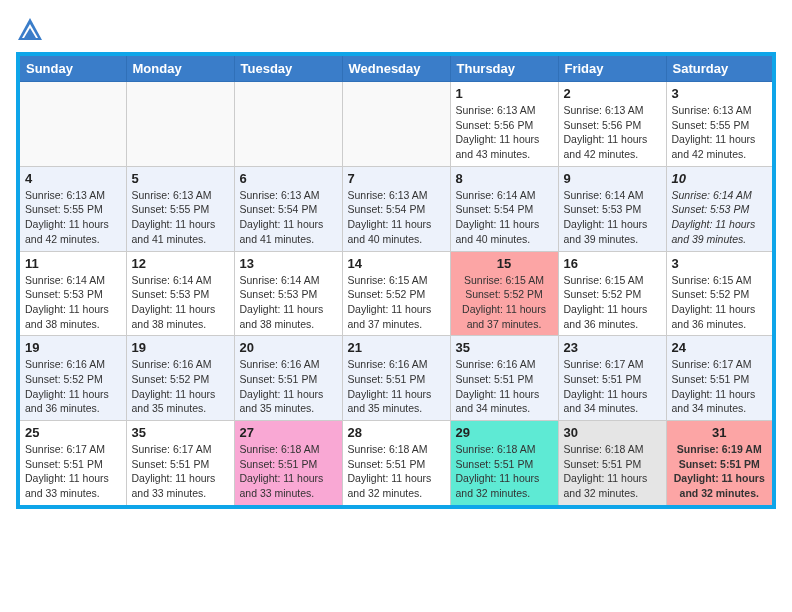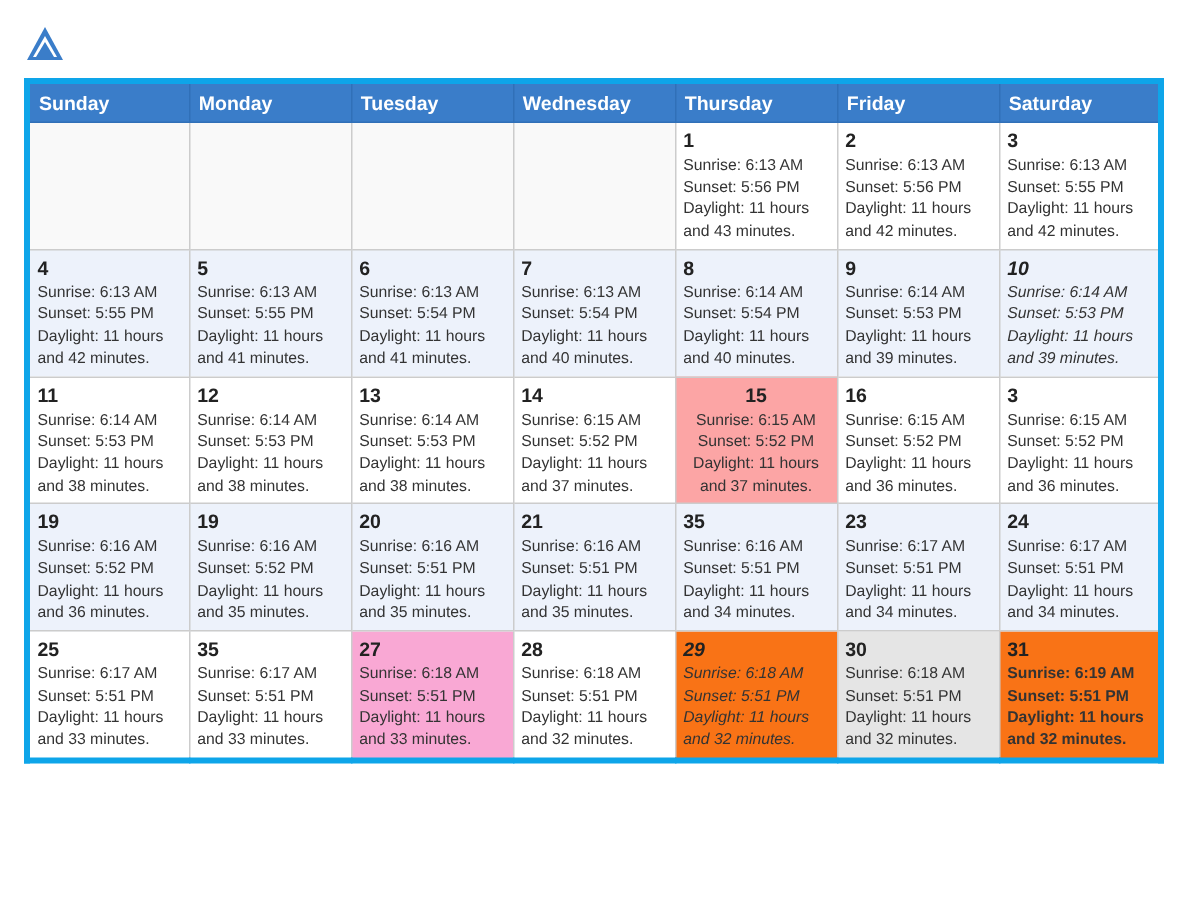--- a/index.html
+++ b/index.html
@@ -298,33 +298,33 @@
           <div class="day-info" style="white-space: pre-line;">Sunrise: 6:18 AM
 Sunset: 5:51 PM
 Daylight: 11 hours and 33 minutes.</div>
         </td>
         <td style="background: rgb(255, 255, 255);">
           <div class="day-number">28</div>
           <div class="day-info" style="white-space: pre-line;">Sunrise: 6:18 AM
 Sunset: 5:51 PM
 Daylight: 11 hours and 32 minutes.</div>
         </td>
-        <td style="background: #f97316; font-style: italic;">
+        <td style="background: #5eead4;">
           <div class="day-number">29</div>
           <div class="day-info" style="white-space: pre-line;">Sunrise: 6:18 AM
 Sunset: 5:51 PM
 Daylight: 11 hours and 32 minutes.</div>
         </td>
         <td style="background: #e5e5e5;">
           <div class="day-number">30</div>
           <div class="day-info" style="white-space: pre-line;">Sunrise: 6:18 AM
 Sunset: 5:51 PM
 Daylight: 11 hours and 32 minutes.</div>
         </td>
-        <td style="background: #f97316;">
+        <td style="background: #fca5a5; text-align: center;">
           <div class="day-number">31</div>
           <div class="day-info" style="white-space: pre-line; font-weight: bold;">Sunrise: 6:19 AM
 Sunset: 5:51 PM
 Daylight: 11 hours and 32 minutes.</div>
         </td>
       </tr>
     </tbody>
 </table>
 
 </body></html>

